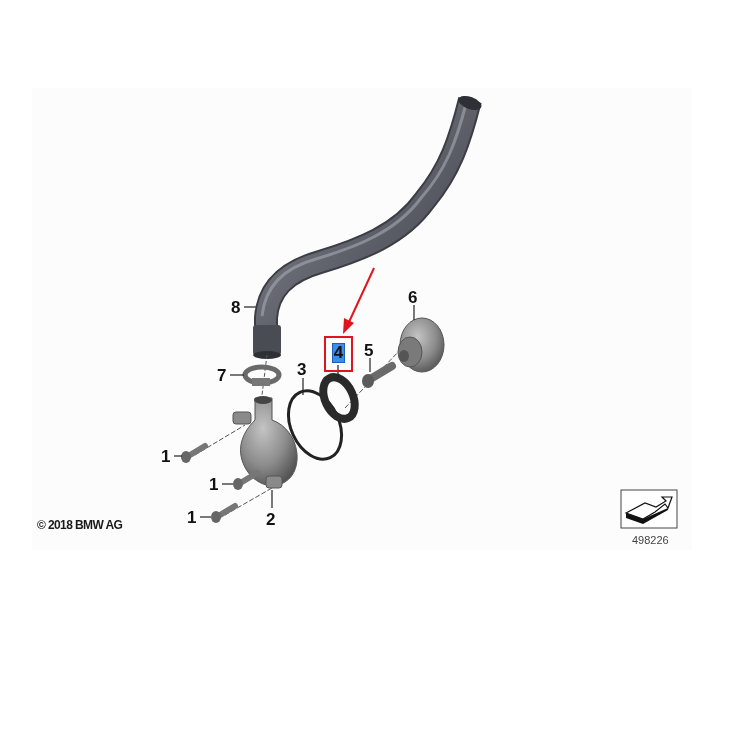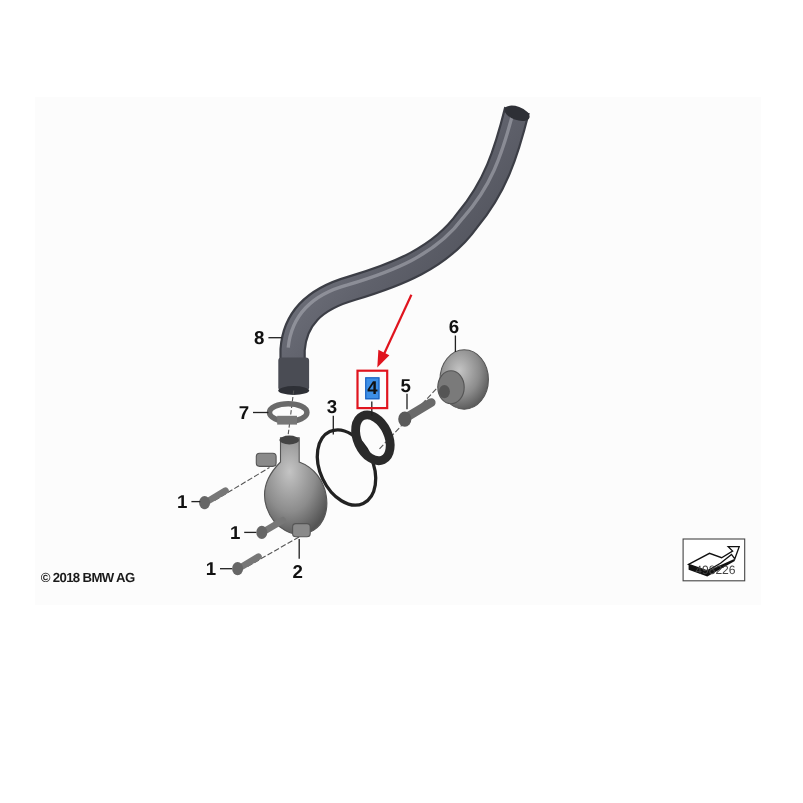--- a/index.html
+++ b/index.html
@@ -1,21 +1,21 @@
 <!DOCTYPE html>
 <html><head>
 <meta charset="utf-8">
 <style>
   html, body { margin:0; padding:0; background:#ffffff; }
   body { width:730px; height:730px; position:relative; overflow:hidden; font-family:"Liberation Sans", sans-serif; }
   #panel { position:absolute; left:32px; top:88px; width:660px; height:462px; background:#fcfcfc; }
   svg#diagram { position:absolute; left:0; top:0; width:730px; height:730px; }
   .lbl { font-family:"Liberation Sans", sans-serif; font-weight:bold; font-size:17px; fill:#111; }
   .copy { position:absolute; left:37px; top:518px; font-size:12px; font-weight:bold; color:#1a1a1a; letter-spacing:-0.6px; }
-  .ref { position:absolute; left:632px; top:513px; font-size:11px; color:#444;text-align:center; }
+  .ref { position:absolute; left:632px; top:534px; font-size:11px; color:#444;text-align:center; }
   .hl { position:absolute; left:324px; top:336px; width:29px; height:36px; border:2.5px solid #e0141e; box-sizing:border-box; }
   .hlnum { position:absolute; left:332px; top:343px; width:13px; height:20px; background:#3d8fe6; border:1px solid #1860c0; box-sizing:border-box; font-weight:bold; font-size:17px; line-height:18px; text-align:center; color:#111; }
 </style>
 </head>
 <body>
 
 <div id="panel"></div>
 
 <svg id="diagram" viewBox="0 0 730 730">
   <defs>

